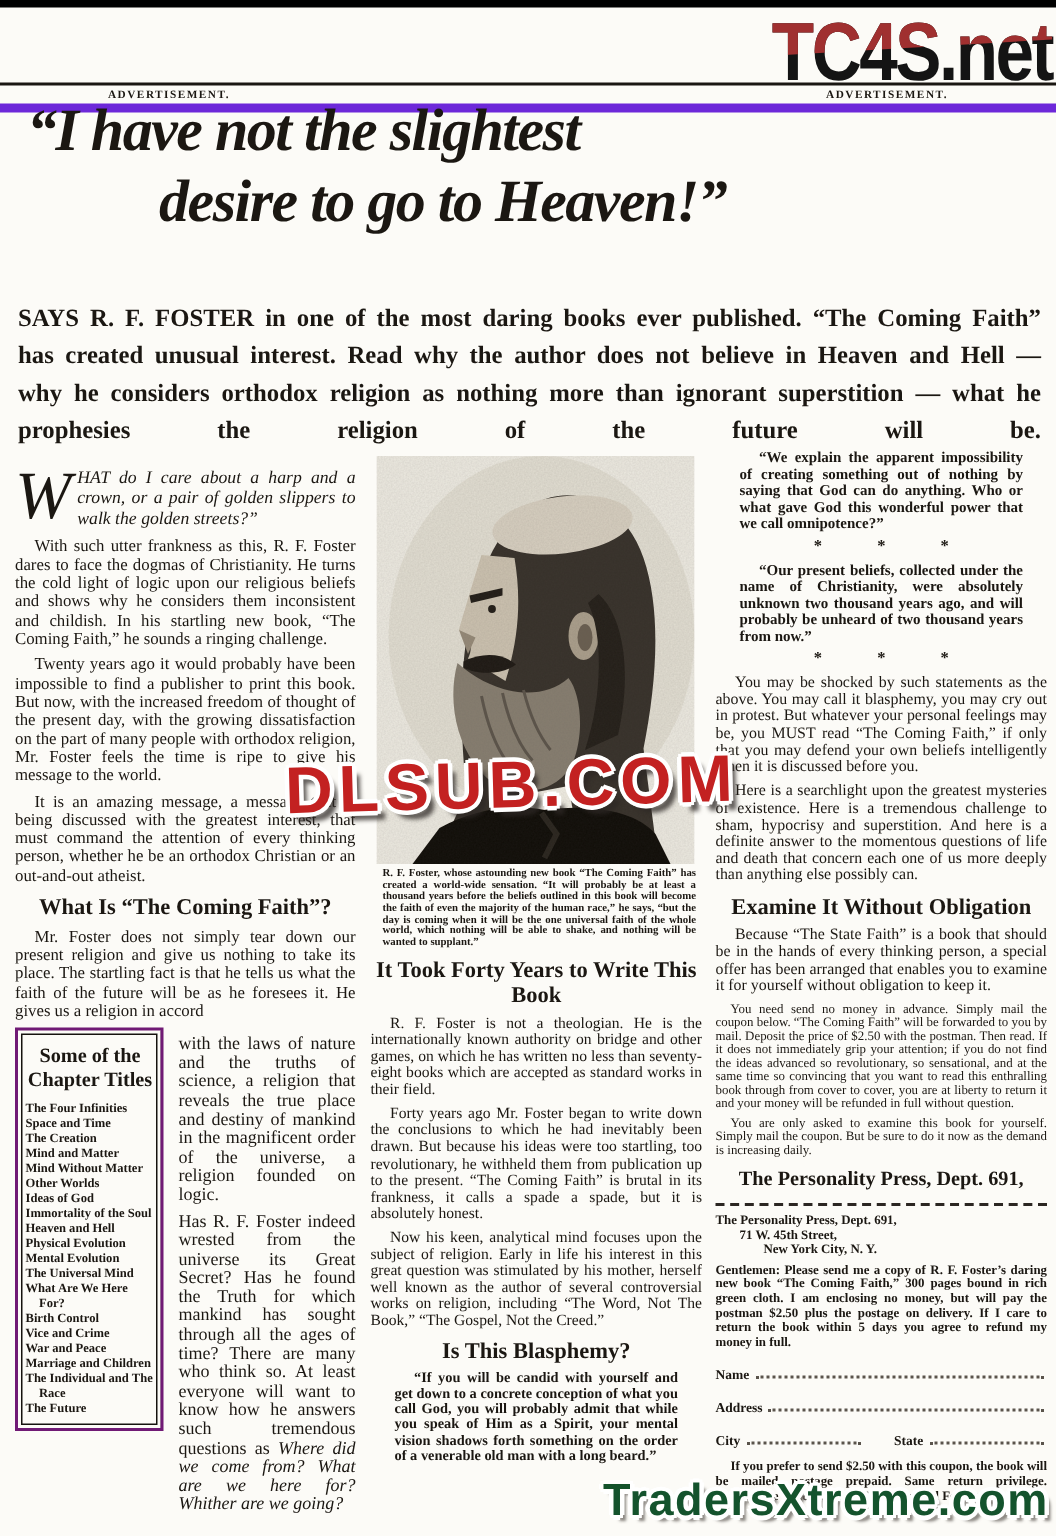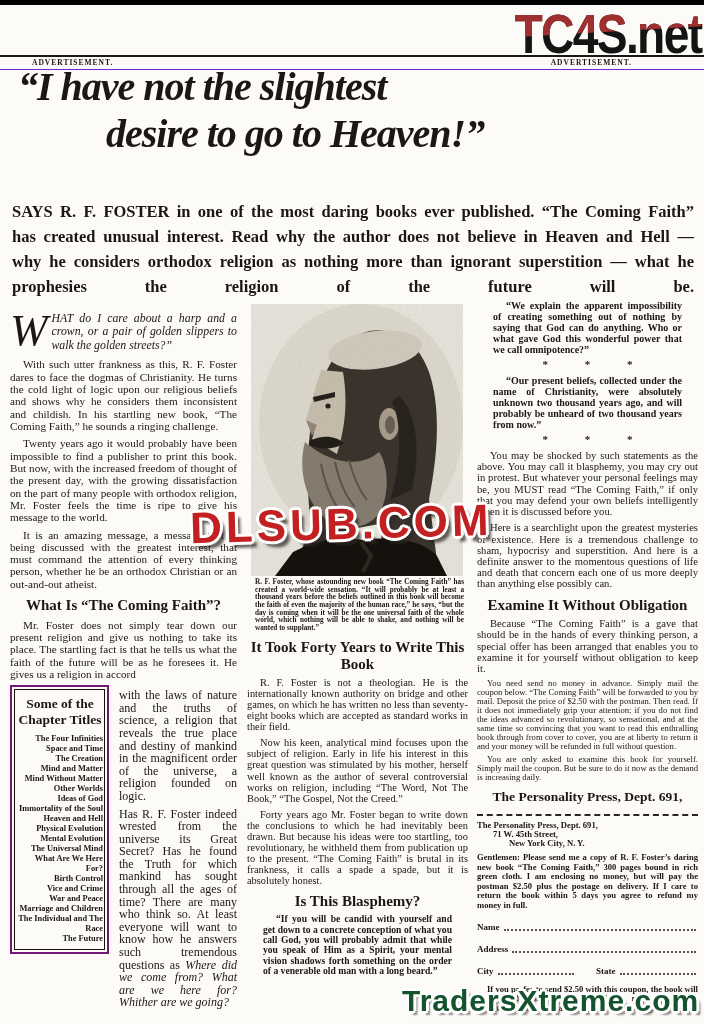--- a/index.html
+++ b/index.html
@@ -25,22 +25,22 @@
   .wm-traders { left:402px; top:984px; font-size:30px; letter-spacing:1px; color:#14532d;
     text-shadow:
       -2px -2px 0 #fff, 2px -2px 0 #fff, -2px 2px 0 #fff, 2px 2px 0 #fff,
       -3px 0 0 #fff, 3px 0 0 #fff, 0 -3px 0 #fff, 0 3px 0 #fff,
       4px 4px 2px rgba(110,105,100,.8);
   }
 
   
   .ad-rule {
     position:absolute; top:55px; left:0; right:0;
-    border-top:2px solid #1a1712; border-bottom:1px solid #6d28d9;
-    padding:1px 72px 2px 32px;
+    border-top:2px solid #1a1712; border-bottom:6px solid #6d28d9;
+    padding:1px 72px 2px 72px;
     display:flex; justify-content:space-between;
     font-size:7.5px; font-weight:bold; letter-spacing:1px;
   }
 
   
   .headline { position:absolute; top:64px; left:18px; right:10px; font-weight:bold; font-style:italic;
     font-size:40px; line-height:1.17; letter-spacing:-1px; }
   .headline .hl2 { padding-left:88px; }
   .subhead { position:absolute; top:199px; left:12px; right:10px; font-size:16.5px; font-weight:bold;
     line-height:1.52; text-align:justify; text-align-last:justify; word-spacing:2.5px; }
@@ -57,21 +57,21 @@
 
   
   .open-quote { font-style:italic; font-size:11.8px; line-height:1.15; text-align:justify; margin-bottom:6px; }
   .dropcap { float:left; font-size:45px; line-height:34px; padding:1px 4px 0 0; font-style:italic; }
   .box-row { display:flex; gap:10px; margin-top:5px; }
   .chapter-box { flex:0 0 86px; width:86px; border:2px solid #701a75;
     box-shadow:inset 0 0 0 2px #fcfbf7, inset 0 0 0 3px #15120e;
     padding:9px 4px 8px 5px; align-self:flex-start; }
   .chapter-title { font-weight:bold; font-size:13.5px; line-height:1.15; text-align:center; margin:0 0 7px; }
   .chapter-list { list-style:none; margin:0; padding:0; }
-  .chapter-list li { font-weight:bold; font-size:8.4px; line-height:1.19; padding-left:9px; text-indent:-9px;text-align:right; }
+  .chapter-list li { font-weight:bold; font-size:8.4px; line-height:1.19; padding-left:9px; text-indent:-9px; }
   .narrow-text { flex:1; font-size:12px; line-height:1.05; }
   .q-italic { font-style:italic; }
 
   
   .photo-wrap { width:212px; height:272px; margin:4px 0 3px 4px; }
   .caption { font-size:7.2px; line-height:1.06; font-weight:bold; text-align:justify; margin:2px 4px 6px 8px; }
   .bold-quote { font-weight:bold; text-align:justify; text-indent:13px; margin:0 16px 4px; }
   .col-mid .bold-quote { font-size:9.6px; line-height:1.08; }
 
   
@@ -180,35 +180,35 @@
         <path d="M148 92 C166 108,170 148,161 186 L139 196 C151 160,151 118,141 98 Z" fill="#241f19"></path>
         <path d="M96 226 L128 220 L133 248 L101 254 Z" fill="#f1eee4"></path>
         <path d="M24 272 L42 248 C68 234,92 232,112 236 C142 232,172 236,186 252 L196 272 Z" fill="#100d08"></path>
         <path d="M110 238 L120 252 L112 268" stroke="#2a251e" stroke-width="4" fill="none"></path>
         <rect width="212" height="272" filter="url(#grain)" opacity="0.5"></rect>
       </svg>
     </div>
     <p class="caption">R. F. Foster, whose astounding new book “The Coming Faith” has created a world-wide sensation. “It will probably be at least a thousand years before the beliefs outlined in this book will become the faith of even the majority of the human race,” he says, “but the day is coming when it will be the one universal faith of the whole world, which nothing will be able to shake, and nothing will be wanted to supplant.”</p>
     <h3 class="sec-head">It Took Forty Years to Write This Book</h3>
     <p class="para">R. F. Foster is not a theologian. He is the internationally known authority on bridge and other games, on which he has written no less than seventy-eight books which are accepted as standard works in their field.</p>
+    <p class="para">Forty years ago Mr. Foster began to write down the conclusions to which he had inevitably been drawn. But because his ideas were too startling, too revolutionary, he withheld them from publication up to the present. “The Coming Faith” is brutal in its frankness, it calls a spade a spade, but it is absolutely honest.</p>
     <p class="para">Now his keen, analytical mind focuses upon the subject of religion. Early in life his interest in this great question was stimulated by his mother, herself well known as the author of several controversial works on religion, including “The Word, Not The Book,” “The Gospel, Not the Creed.”</p>
-    <p class="para">Forty years ago Mr. Foster began to write down the conclusions to which he had inevitably been drawn. But because his ideas were too startling, too revolutionary, he withheld them from publication up to the present. “The Coming Faith” is brutal in its frankness, it calls a spade a spade, but it is absolutely honest.</p>
     <h3 class="sec-head">Is This Blasphemy?</h3>
     <p class="bold-quote">“If you will be candid with yourself and get down to a concrete conception of what you call God, you will probably admit that while you speak of Him as a Spirit, your mental vision shadows forth something on the order of a venerable old man with a long beard.”</p>
   </div>
 
   <div class="col col-right">
     <p class="bold-quote first">“We explain the apparent impossibility of creating something out of nothing by saying that God can do anything. Who or what gave God this wonderful power that we call omnipotence?”</p>
     <div class="stars">* * *</div>
     <p class="bold-quote">“Our present beliefs, collected under the name of Christianity, were absolutely unknown two thousand years ago, and will probably be unheard of two thousand years from now.”</p>
     <div class="stars">* * *</div>
     <p class="para">You may be shocked by such statements as the above. You may call it blasphemy, you may cry out in protest. But whatever your personal feelings may be, you MUST read “The Coming Faith,” if only that you may defend your own beliefs intelligently when it is discussed before you.</p>
     <p class="para">Here is a searchlight upon the greatest mysteries of existence. Here is a tremendous challenge to sham, hypocrisy and superstition. And here is a definite answer to the momentous questions of life and death that concern each one of us more deeply than anything else possibly can.</p>
     <h3 class="sec-head">Examine It Without Obligation</h3>
-    <p class="para">Because “The Coming Faith” is a gave that should be in the hands of every thinking person, a special offer has been arranged that enables you to examine it for yourself without obligation to keep it.</p>
+    <p class="para">Because “The State Faith” is a book that should be in the hands of every thinking person, a special offer has been arranged that enables you to examine it for yourself without obligation to keep it.</p>
     <p class="small-para">You need send no money in advance. Simply mail the coupon below. “The Coming Faith” will be forwarded to you by mail. Deposit the price of $2.50 with the postman. Then read. If it does not immediately grip your attention; if you do not find the ideas advanced so revolutionary, so sensational, and at the same time so convincing that you want to read this enthralling book through from cover to cover, you are at liberty to return it and your money will be refunded in full without question.</p>
     <p class="small-para">You are only asked to examine this book for yourself. Simply mail the coupon. But be sure to do it now as the demand is increasing daily.</p>
     <div class="publisher">
       <div>The Personality Press, Dept. 691,</div>
     </div>
 
     <div class="cutline"></div>
 
     <div class="coupon">
       <div class="c-addr">The Personality Press, Dept. 691,</div>

